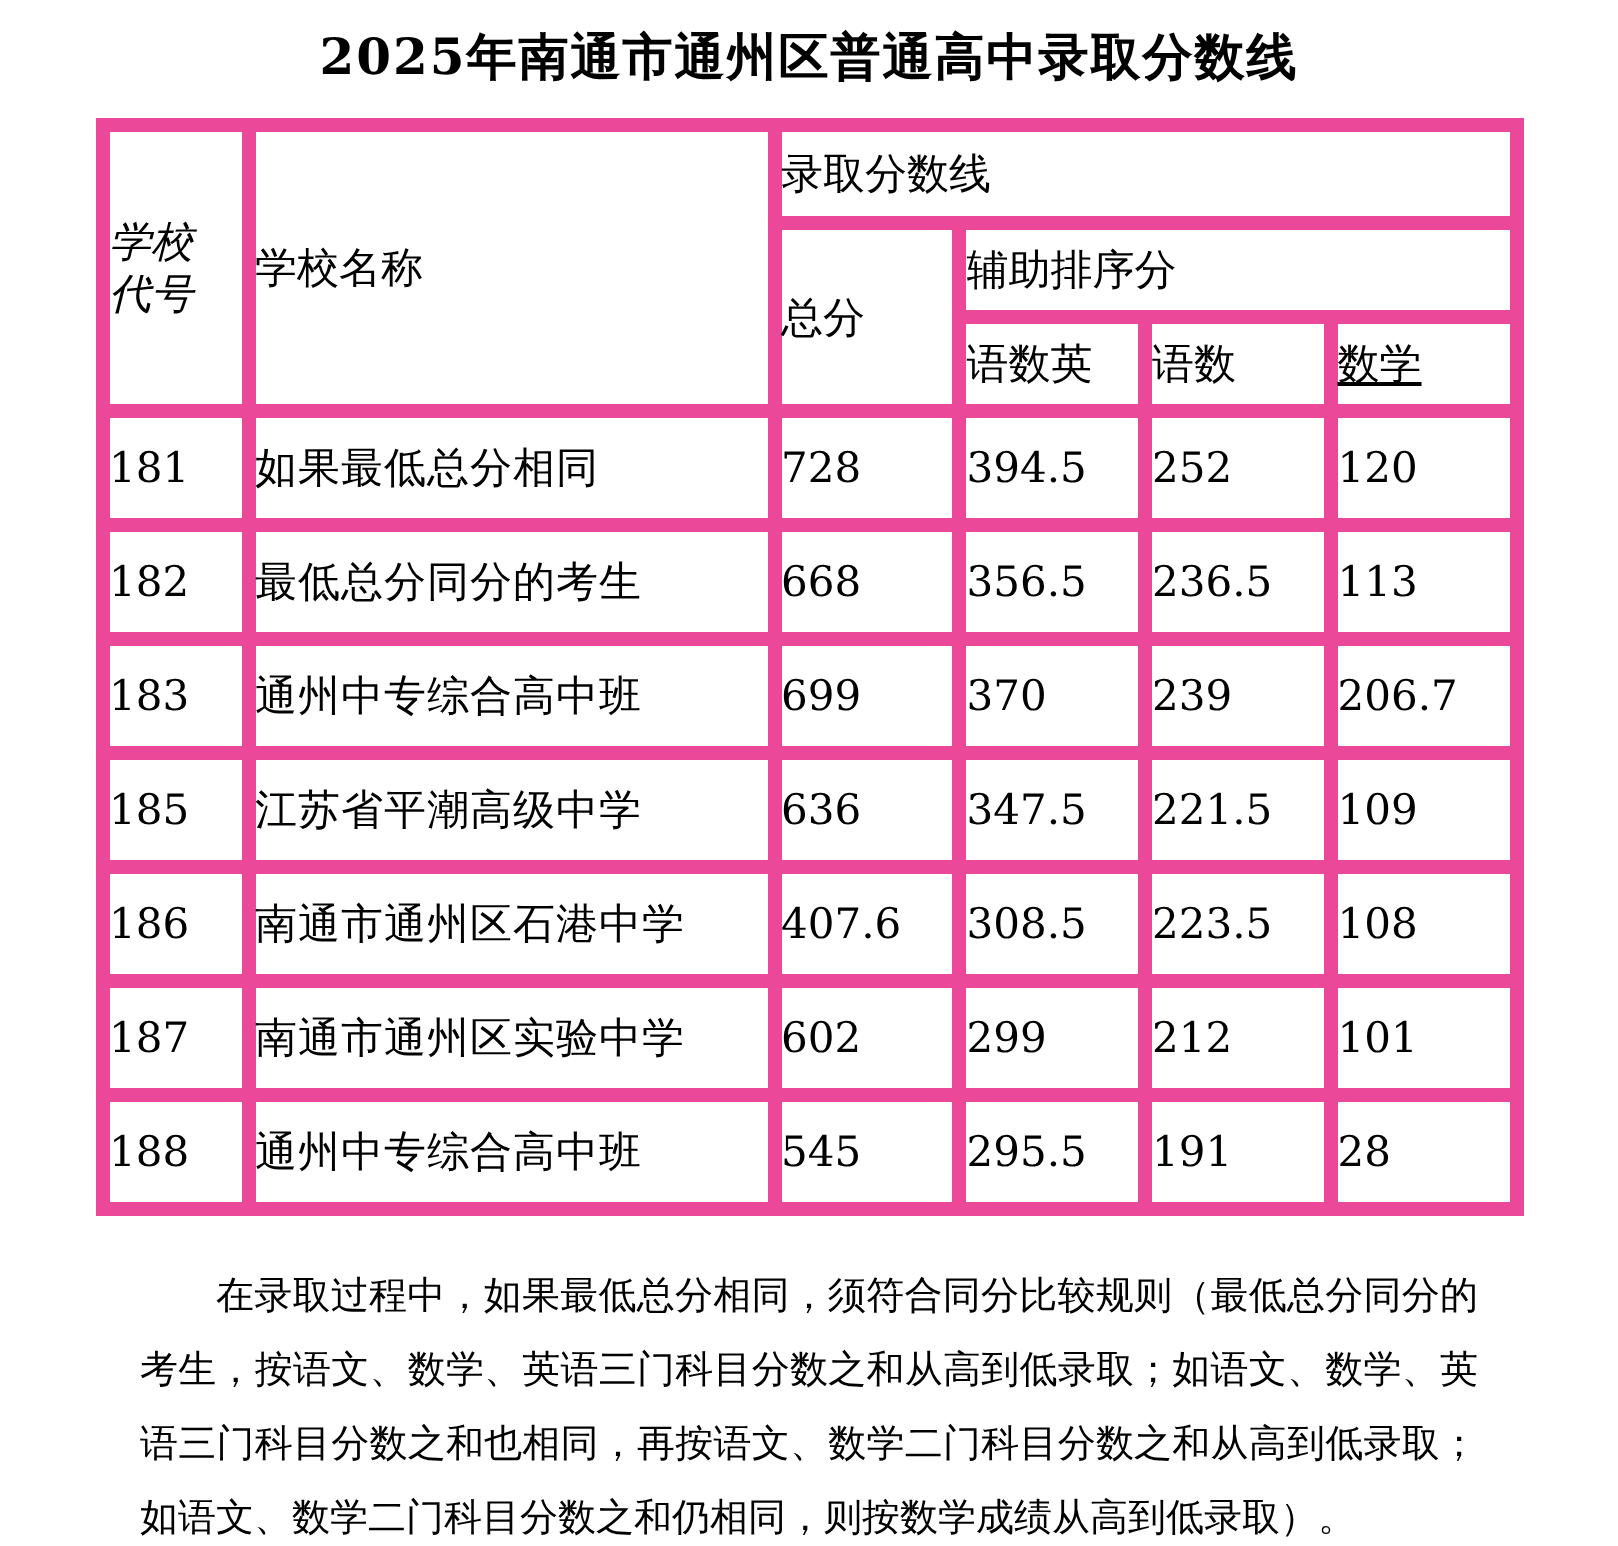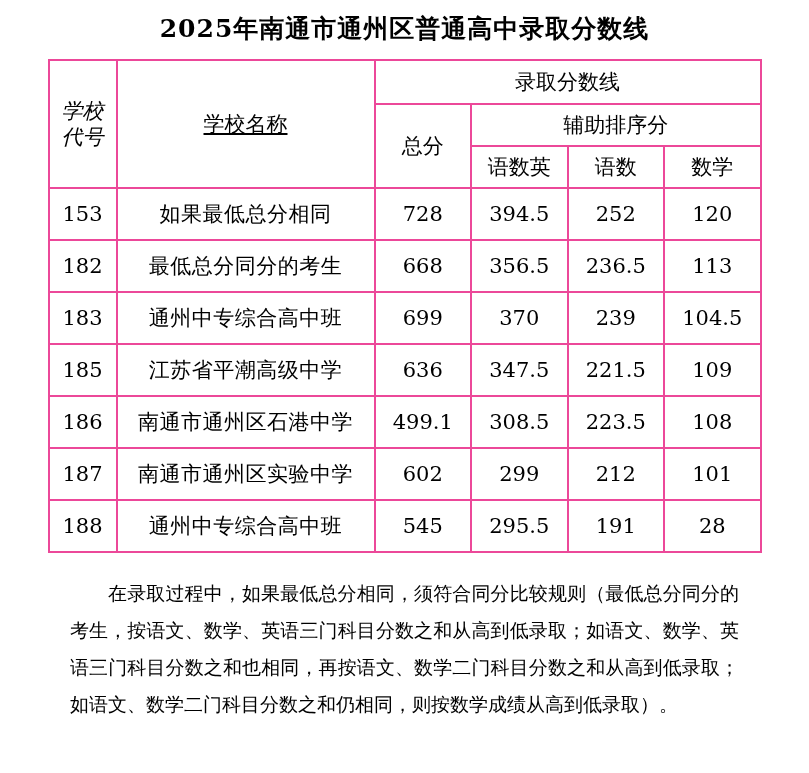--- a/index.html
+++ b/index.html
@@ -30,40 +30,39 @@
     font-family: "DejaVu Serif", "Liberation Serif", serif;
   }
   table.score-table {
     border-collapse: collapse;
     margin: 0 auto;
     width: 714px;
     table-layout: fixed;
   }
   table.score-table td,
   table.score-table th {
-    border: 2px solid #ec4899;
-    text-align: center;
+    border: 7px solid #ec4899;
+    text-align: left;
     vertical-align: middle;
     font-weight: normal;
     font-size: 21px;
     font-family: "DejaVu Serif", "Liberation Serif", serif;
     padding: 0;
   }
   .hdr-code {
     width: 66px;
     font-size: 21px;
     line-height: 1.25;
     font-weight: bold;
     font-style: italic;
   }
   .hdr-name {
     width: 256px;
     font-size: 22px;
     font-weight: bold;
-    text-decoration: underline;
   }
   .hdr-top {
     font-size: 22px;
     font-weight: bold;
     height: 42px;
   }
   .hdr-total {
     width: 98px;
     font-size: 21px;
     font-weight: bold;
@@ -73,21 +72,21 @@
     font-weight: bold;
     height: 40px;
   }
   .hdr-sub {
     font-size: 20px;
     font-weight: bold;
     height: 40px;
   }
   .col-sub1 { width: 98px; }
   .col-sub2 { width: 98px; margin-left: 36px; }
-  .col-sub3 { width: 98px; }
+  .col-sub3 { width: 98px; text-decoration: underline; }
   tbody td {
     height: 50px;
     font-size: 21px;
   }
   td.school-name {
     font-size: 21px;
     letter-spacing: 0.5px;
   }
   .note {
     margin: 22px 54px 0 54px;
@@ -123,55 +122,55 @@
         <th class="hdr-aux" colspan="3">辅助排序分</th>
       </tr>
       <tr>
         <th class="hdr-sub col-sub1">语数英</th>
         <th class="hdr-sub col-sub2">语数</th>
         <th class="hdr-sub col-sub3">数学</th>
       </tr>
     </thead>
     <tbody>
       <tr>
-        <td>153</td>
+        <td>181</td>
         <td class="school-name">如果最低总分相同</td>
         <td>728</td>
         <td>394.5</td>
         <td>252</td>
         <td>120</td>
       </tr>
       <tr>
         <td>182</td>
         <td class="school-name">最低总分同分的考生</td>
         <td>668</td>
         <td>356.5</td>
         <td>236.5</td>
         <td>113</td>
       </tr>
       <tr>
         <td>183</td>
         <td class="school-name">通州中专综合高中班</td>
         <td>699</td>
         <td>370</td>
         <td>239</td>
-        <td>104.5</td>
+        <td>206.7</td>
       </tr>
       <tr>
         <td>185</td>
         <td class="school-name">江苏省平潮高级中学</td>
         <td>636</td>
         <td>347.5</td>
         <td>221.5</td>
         <td>109</td>
       </tr>
       <tr>
         <td>186</td>
         <td class="school-name">南通市通州区石港中学</td>
-        <td>499.1</td>
+        <td>407.6</td>
         <td>308.5</td>
         <td>223.5</td>
         <td>108</td>
       </tr>
       <tr>
         <td>187</td>
         <td class="school-name">南通市通州区实验中学</td>
         <td>602</td>
         <td>299</td>
         <td>212</td>

